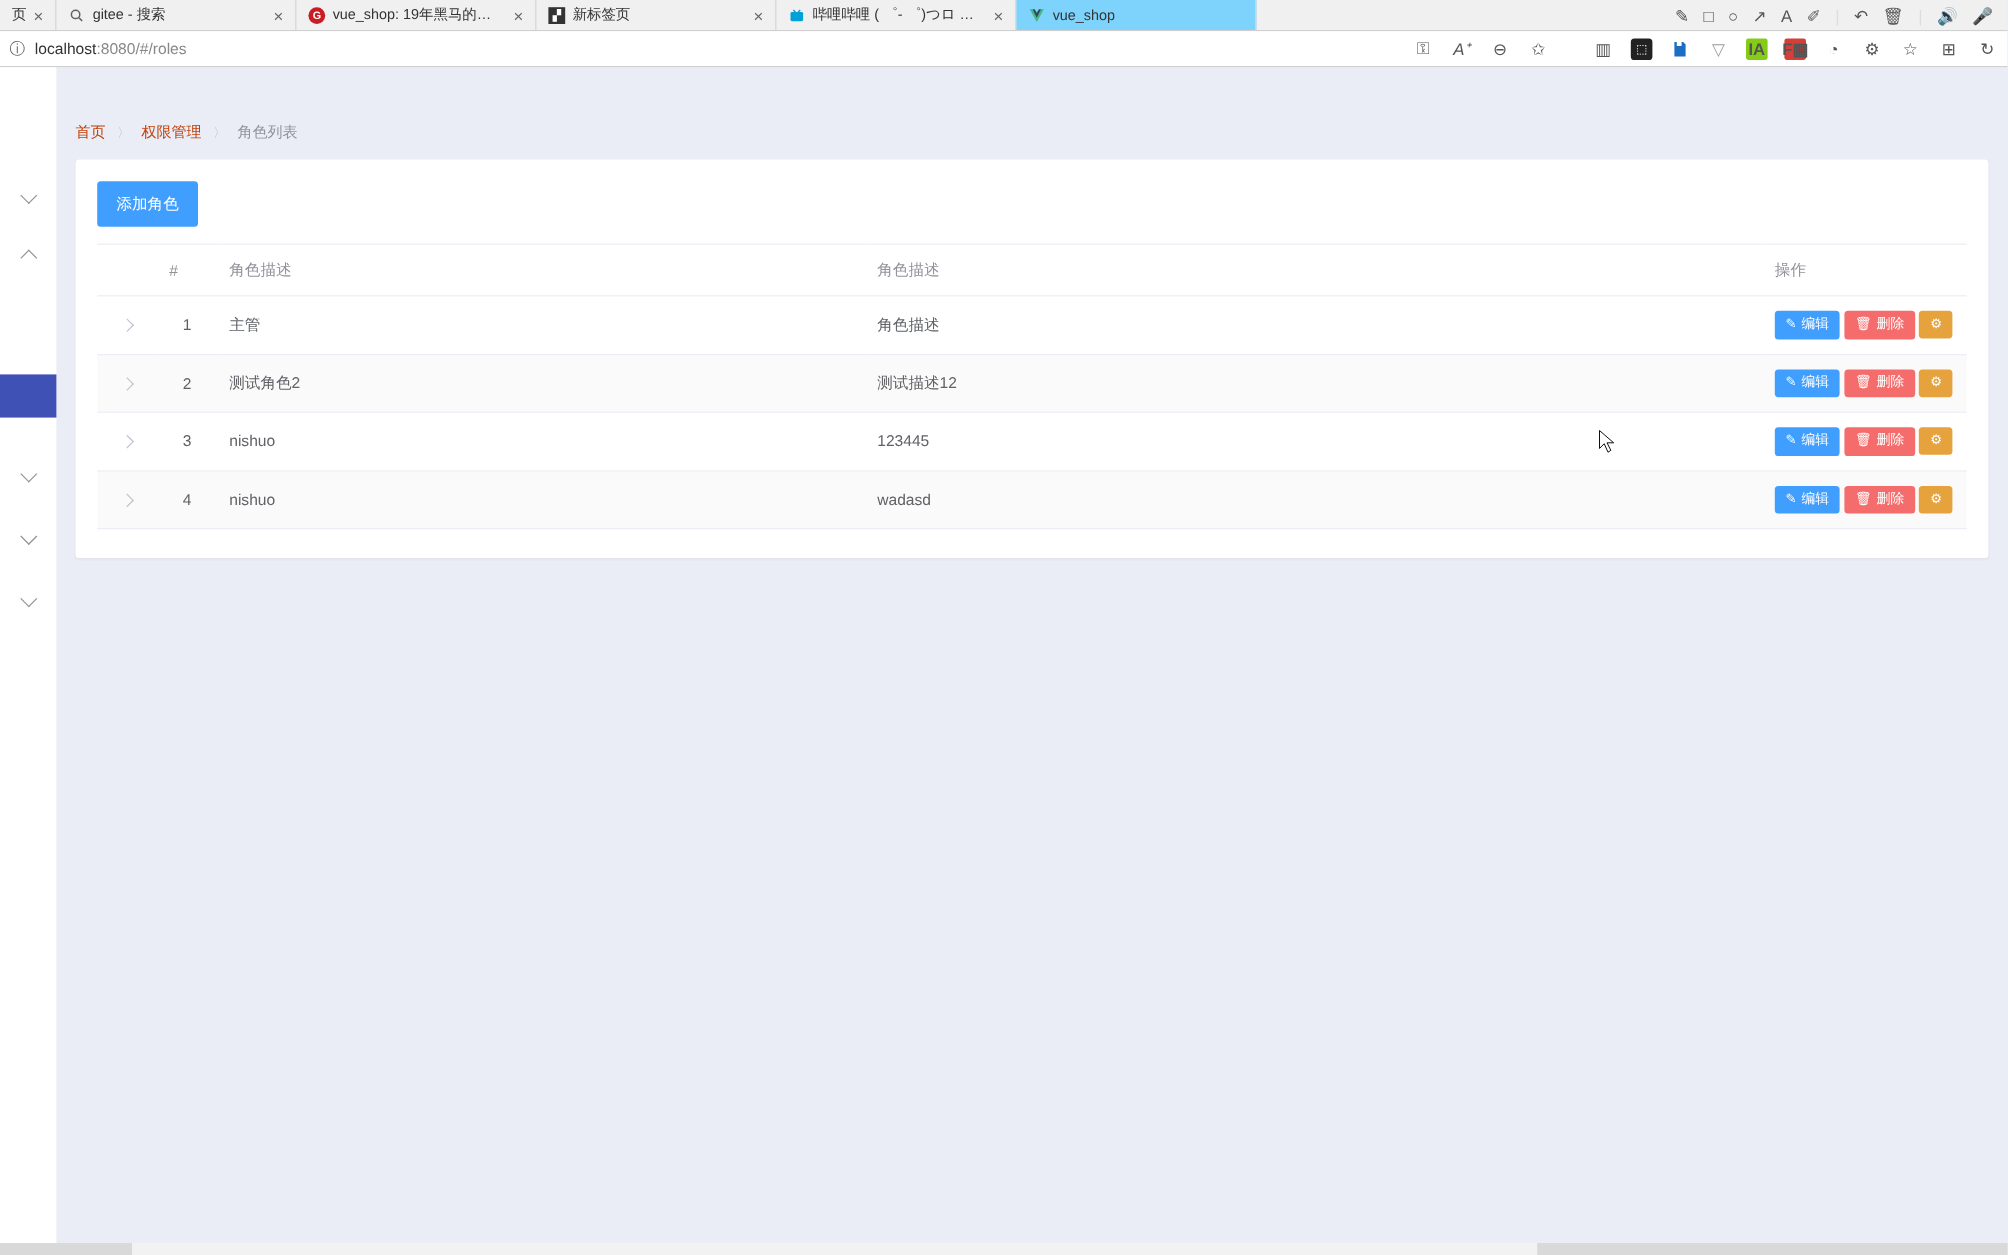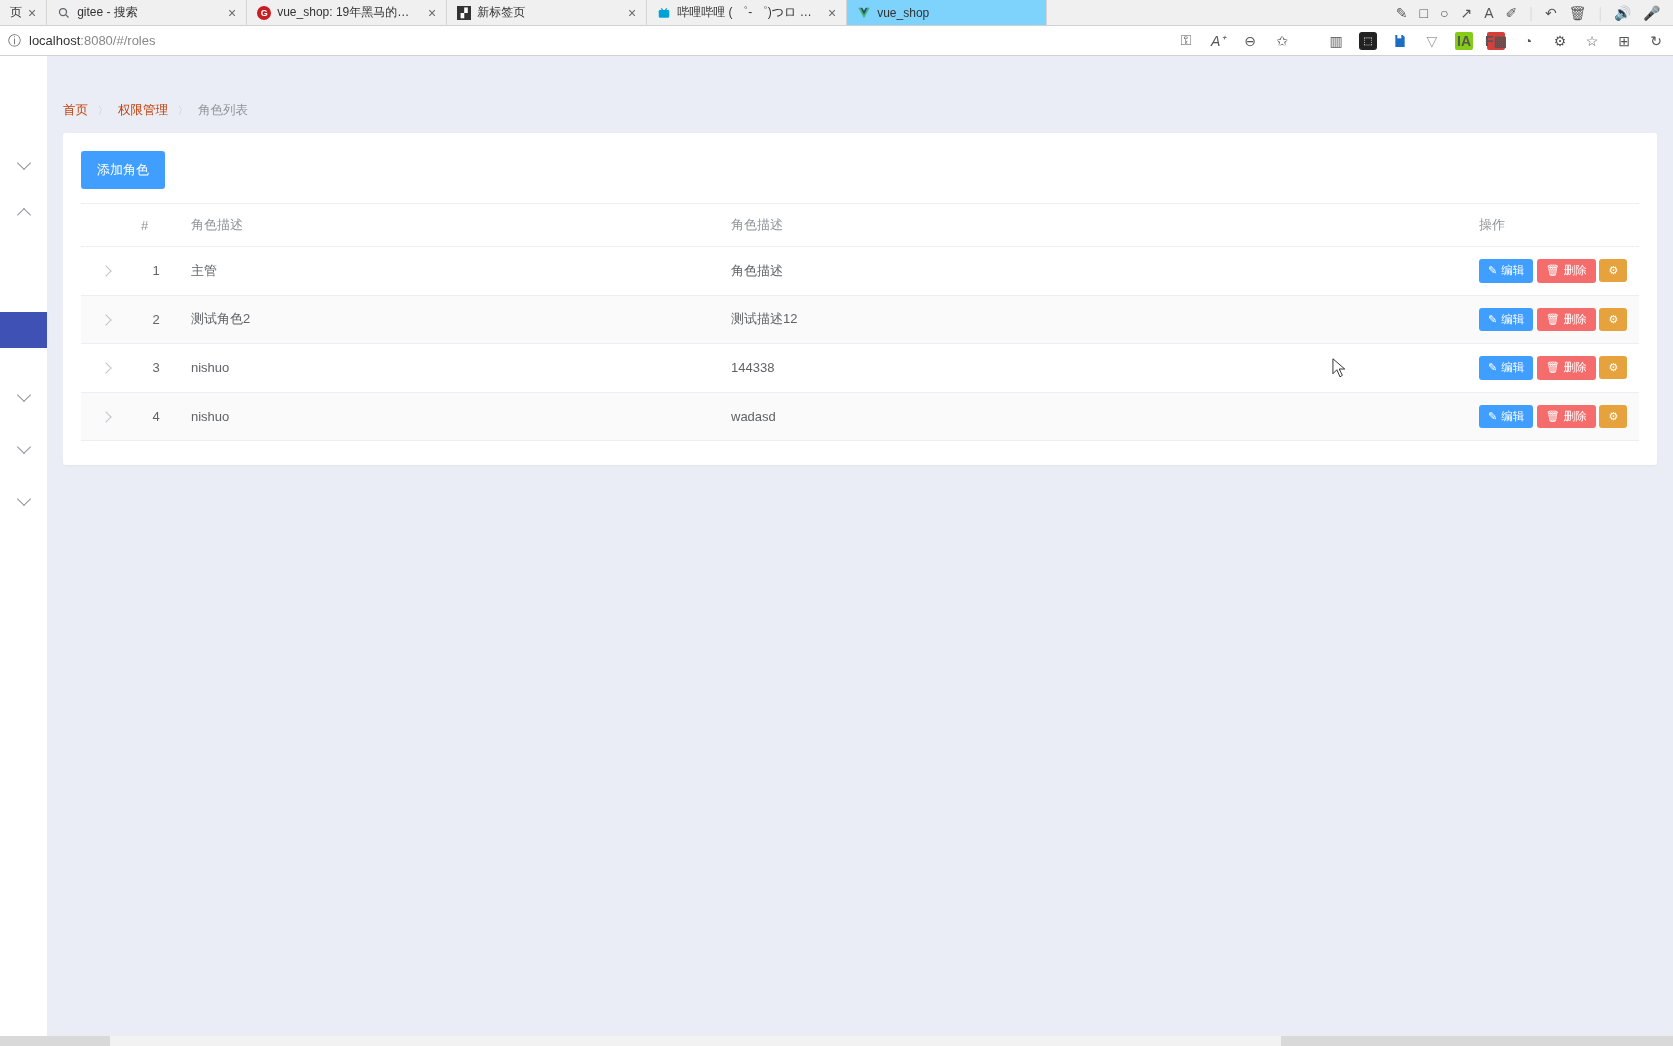--- a/index.html
+++ b/index.html
@@ -245,21 +245,21 @@
                 </button>
       <button class="btn btn-assign">
                   <span class="bicon">⚙</span>
                 </button>
     </td>
             </tr>
             <tr>
     <td class="col-exp"><span class="exp-icon"></span></td>
     <td class="col-idx">3</td>
     <td>nishuo</td>
-    <td>144338</td>
+    <td>123445</td>
     <td class="col-act">
       <button class="btn btn-edit">
                   <span class="bicon">✎</span>
                   <span>编辑</span>
                 </button>
       <button class="btn btn-del">
                   <span class="bicon">🗑</span>
                   <span>删除</span>
                 </button>
       <button class="btn btn-assign">

